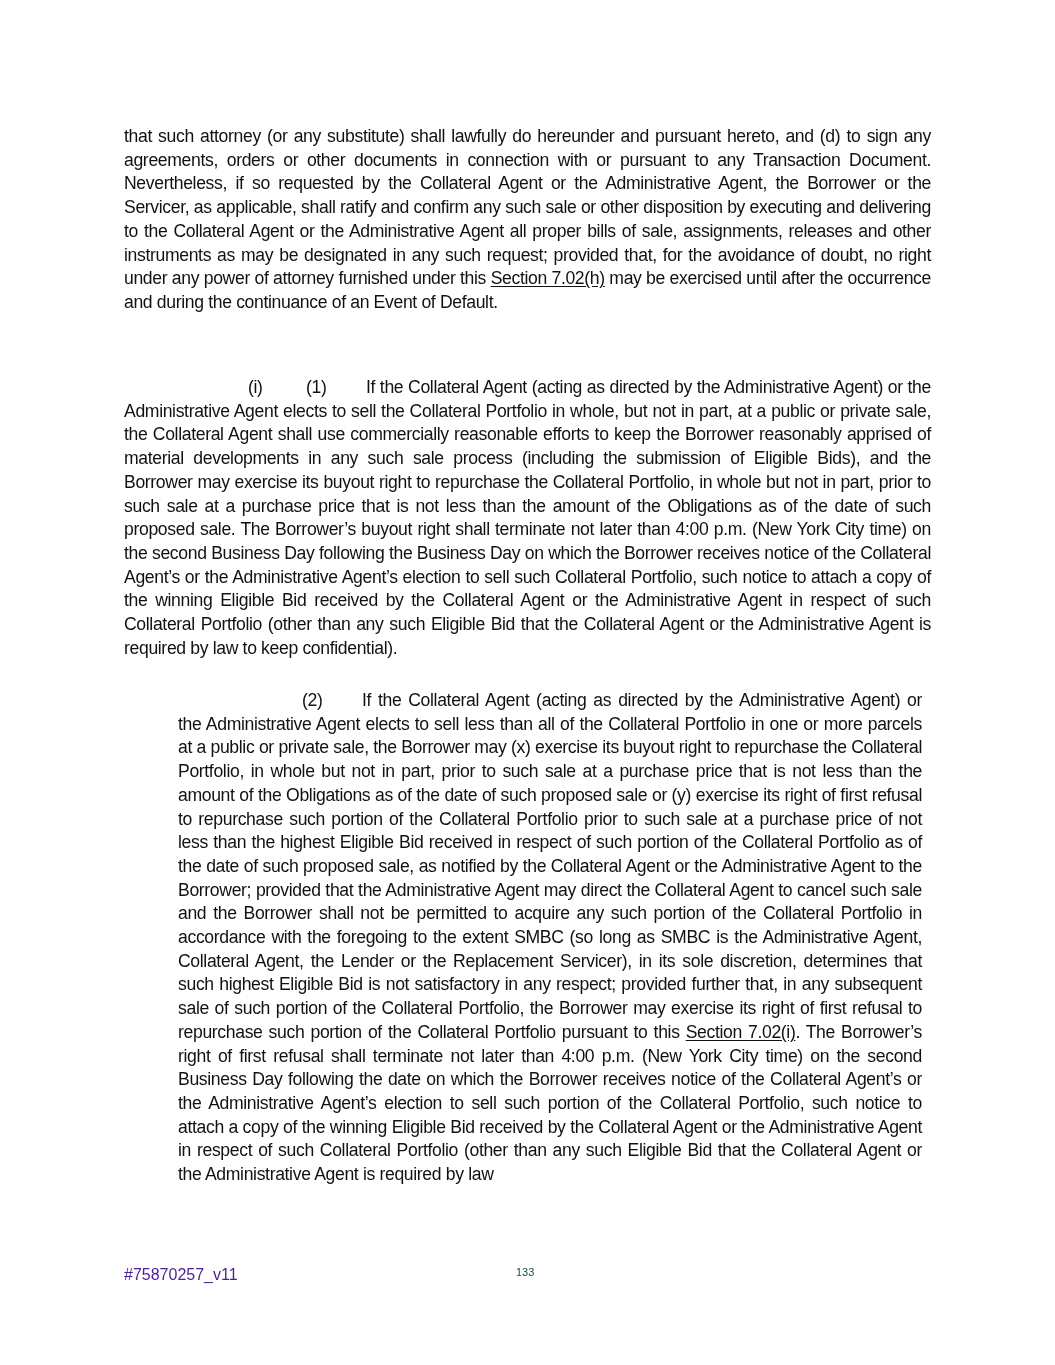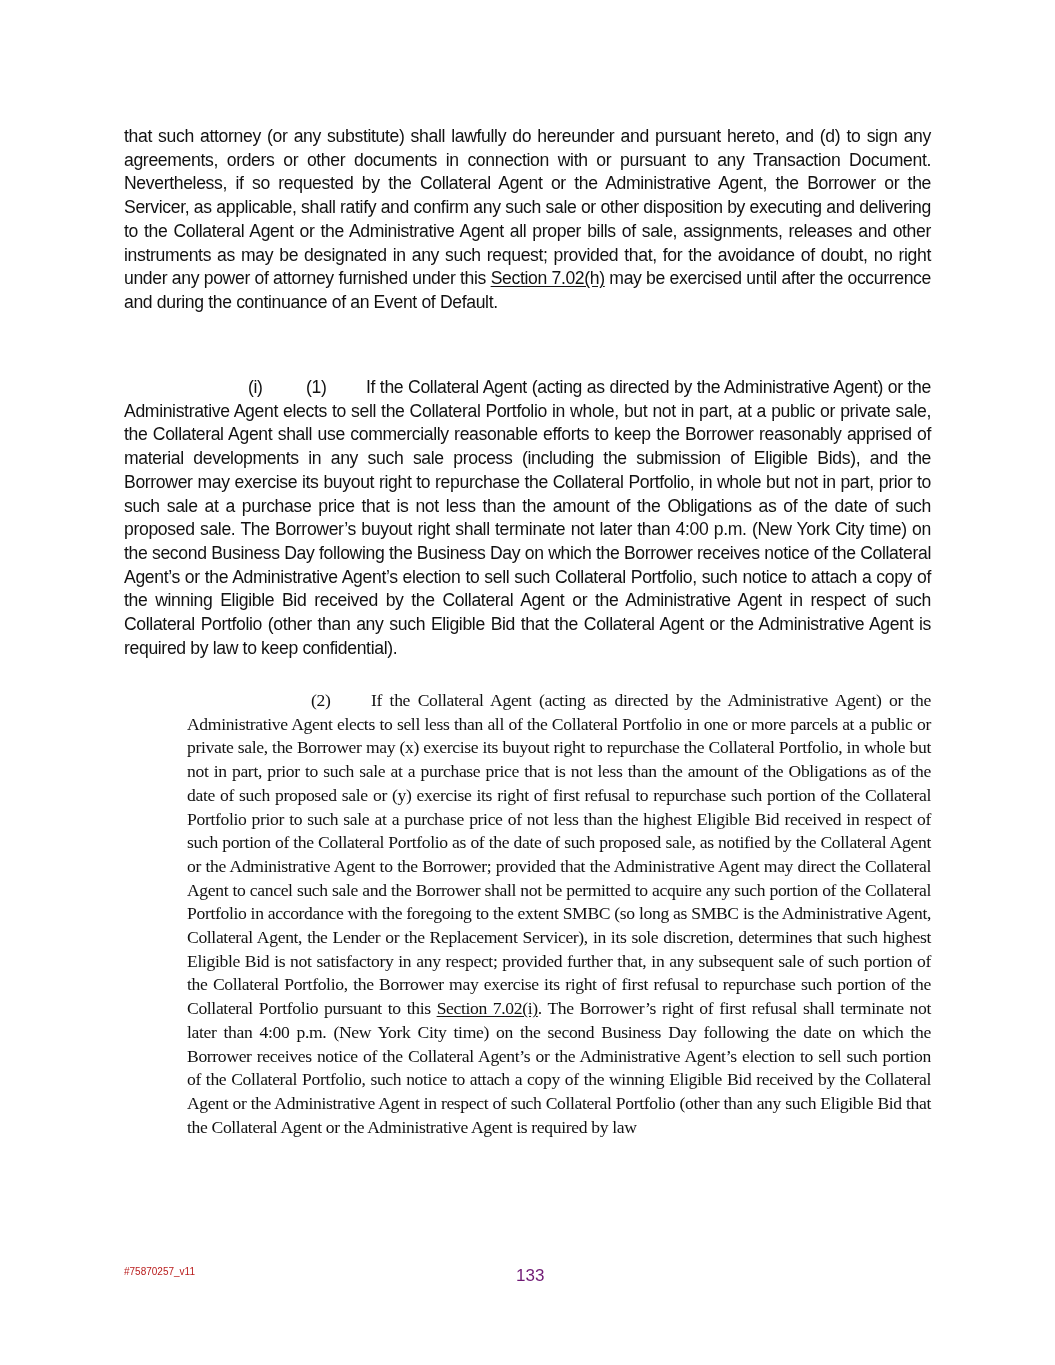--- a/index.html
+++ b/index.html
@@ -32,44 +32,43 @@
       line-height: 23.7px;
       text-align: justify;
       letter-spacing: -0.35px;
       word-spacing: 0px;
       transform-origin: left top;
     }
     .p1 { top: 125px; }
     .p2 { top: 376px; text-indent: 124px; }
     .p3 {
       top: 689px;
-      left: 187px;
+      left: 178px;
       width: 744px;
       text-indent: 124px;
-      font-family: Liberation Serif, serif;
     }
     .tab1 { display: inline-block; width: 58px; text-indent: 0; }
     .tab2 { display: inline-block; width: 60px; text-indent: 0; }
     .xref {
       text-decoration: underline;
       text-underline-offset: 2px;
     }
     .footer-id {
       position: absolute;
       left: 124px;
       top: 1266px;
-      font-size: 10px;
-      color: #b91c1c;
+      font-size: 16px;
+      color: #4c1d95;
     }
     .footer-page {
       position: absolute;
       left: 516px;
       top: 1266px;
-      font-size: 17px;
-      color: #701a75;
+      font-size: 11px;
+      color: #14532d;
     }
   </style>
 </head>
 <body>
 
 <div class="page">
 
   <div class="body-text p1"><span>that such attorney (or any substitute) shall lawfully do hereunder and pursuant hereto, and (d) to sign any agreements, orders or other documents in connection with or pursuant to any Transaction Document.  Nevertheless, if so requested by the Collateral Agent or the Administrative Agent, the Borrower or the Servicer, as applicable, shall ratify and confirm any such sale or other disposition by executing and delivering to the Collateral Agent or the Administrative Agent all proper bills of sale, assignments, releases and other instruments as may be designated in any such request; provided that, for the avoidance of doubt, no right under any power of attorney furnished under this </span><span class="xref">Section 7.02(h)</span><span> may be exercised until after the occurrence and during the continuance of an Event of Default.</span></div>
 
   <div class="body-text p2"><span class="tab1">(i)</span><span class="tab2">(1)</span><span>If the Collateral Agent (acting as directed by the Administrative Agent) or the Administrative Agent elects to sell the Collateral Portfolio in whole, but not in part, at a public or private sale, the Collateral Agent shall use commercially reasonable efforts to keep the Borrower reasonably apprised of material developments in any such sale process (including the submission of Eligible Bids), and the Borrower may exercise its buyout right to repurchase the Collateral Portfolio, in whole but not in part, prior to such sale at a purchase price that is not less than the amount of the Obligations as of the date of such proposed sale.  The Borrower’s buyout right shall terminate not later than 4:00 p.m. (New York City time)  on the second Business Day following the Business Day on which the Borrower receives notice of the Collateral Agent’s or the Administrative Agent’s election to sell such Collateral Portfolio, such notice to attach a copy of the winning Eligible Bid received by the Collateral Agent or the Administrative Agent in respect of such Collateral Portfolio (other than any such Eligible Bid that the Collateral Agent or the Administrative Agent is required by law to keep confidential).</span></div>

